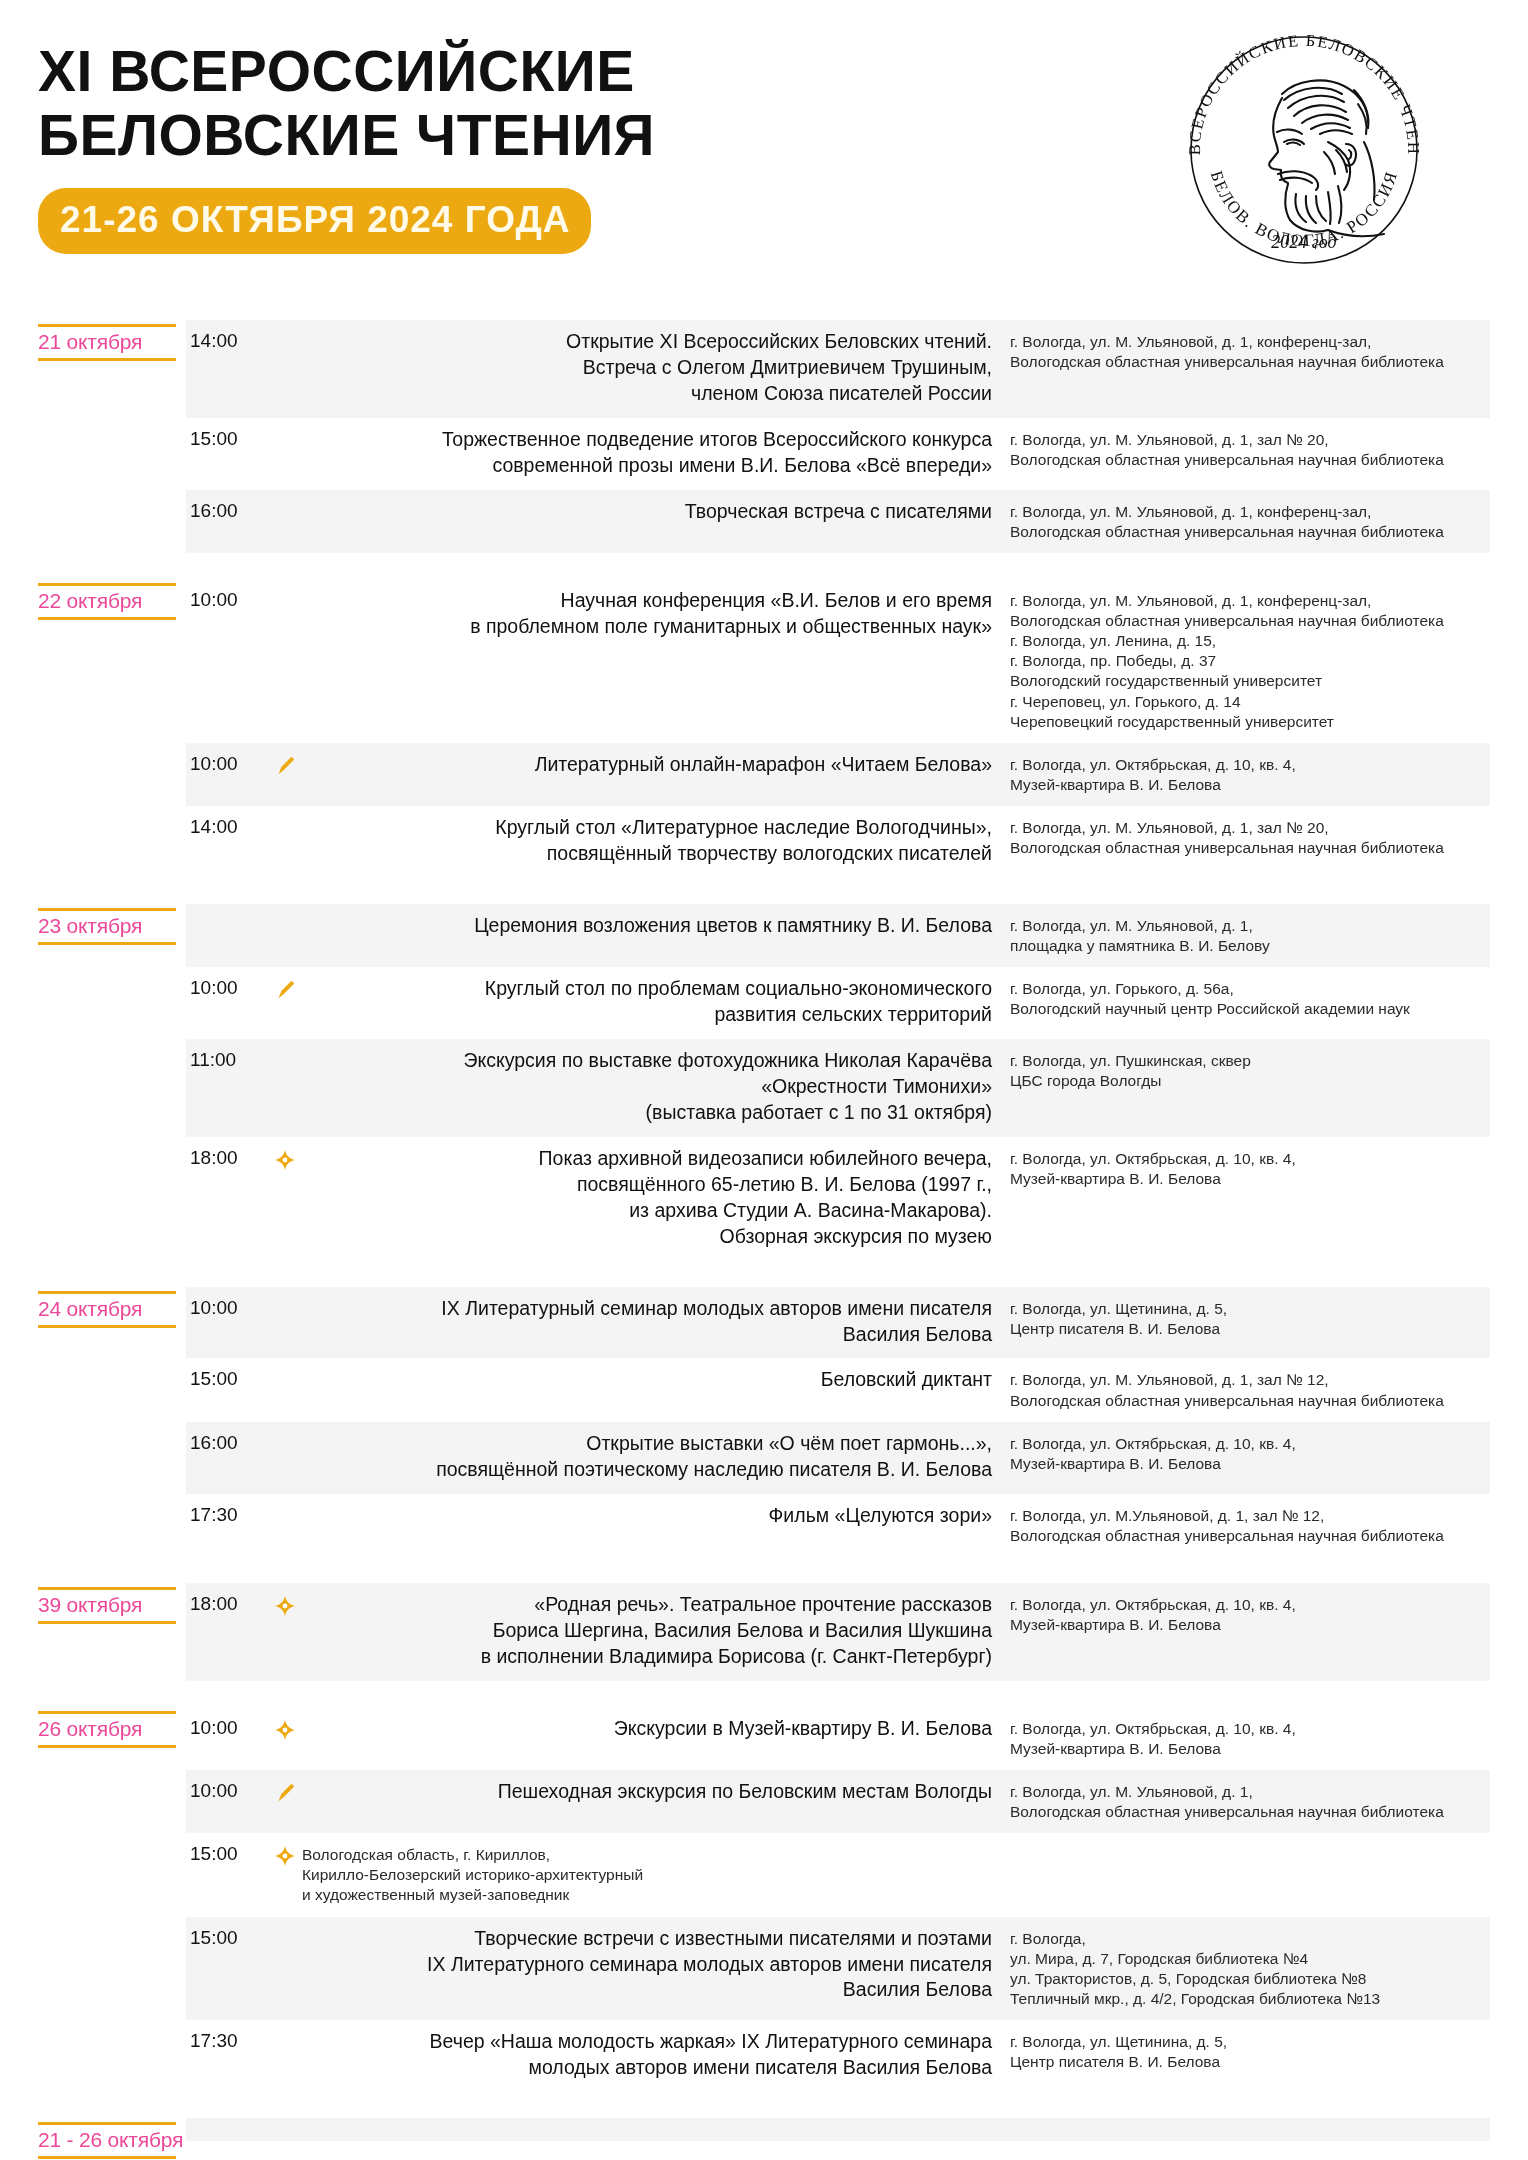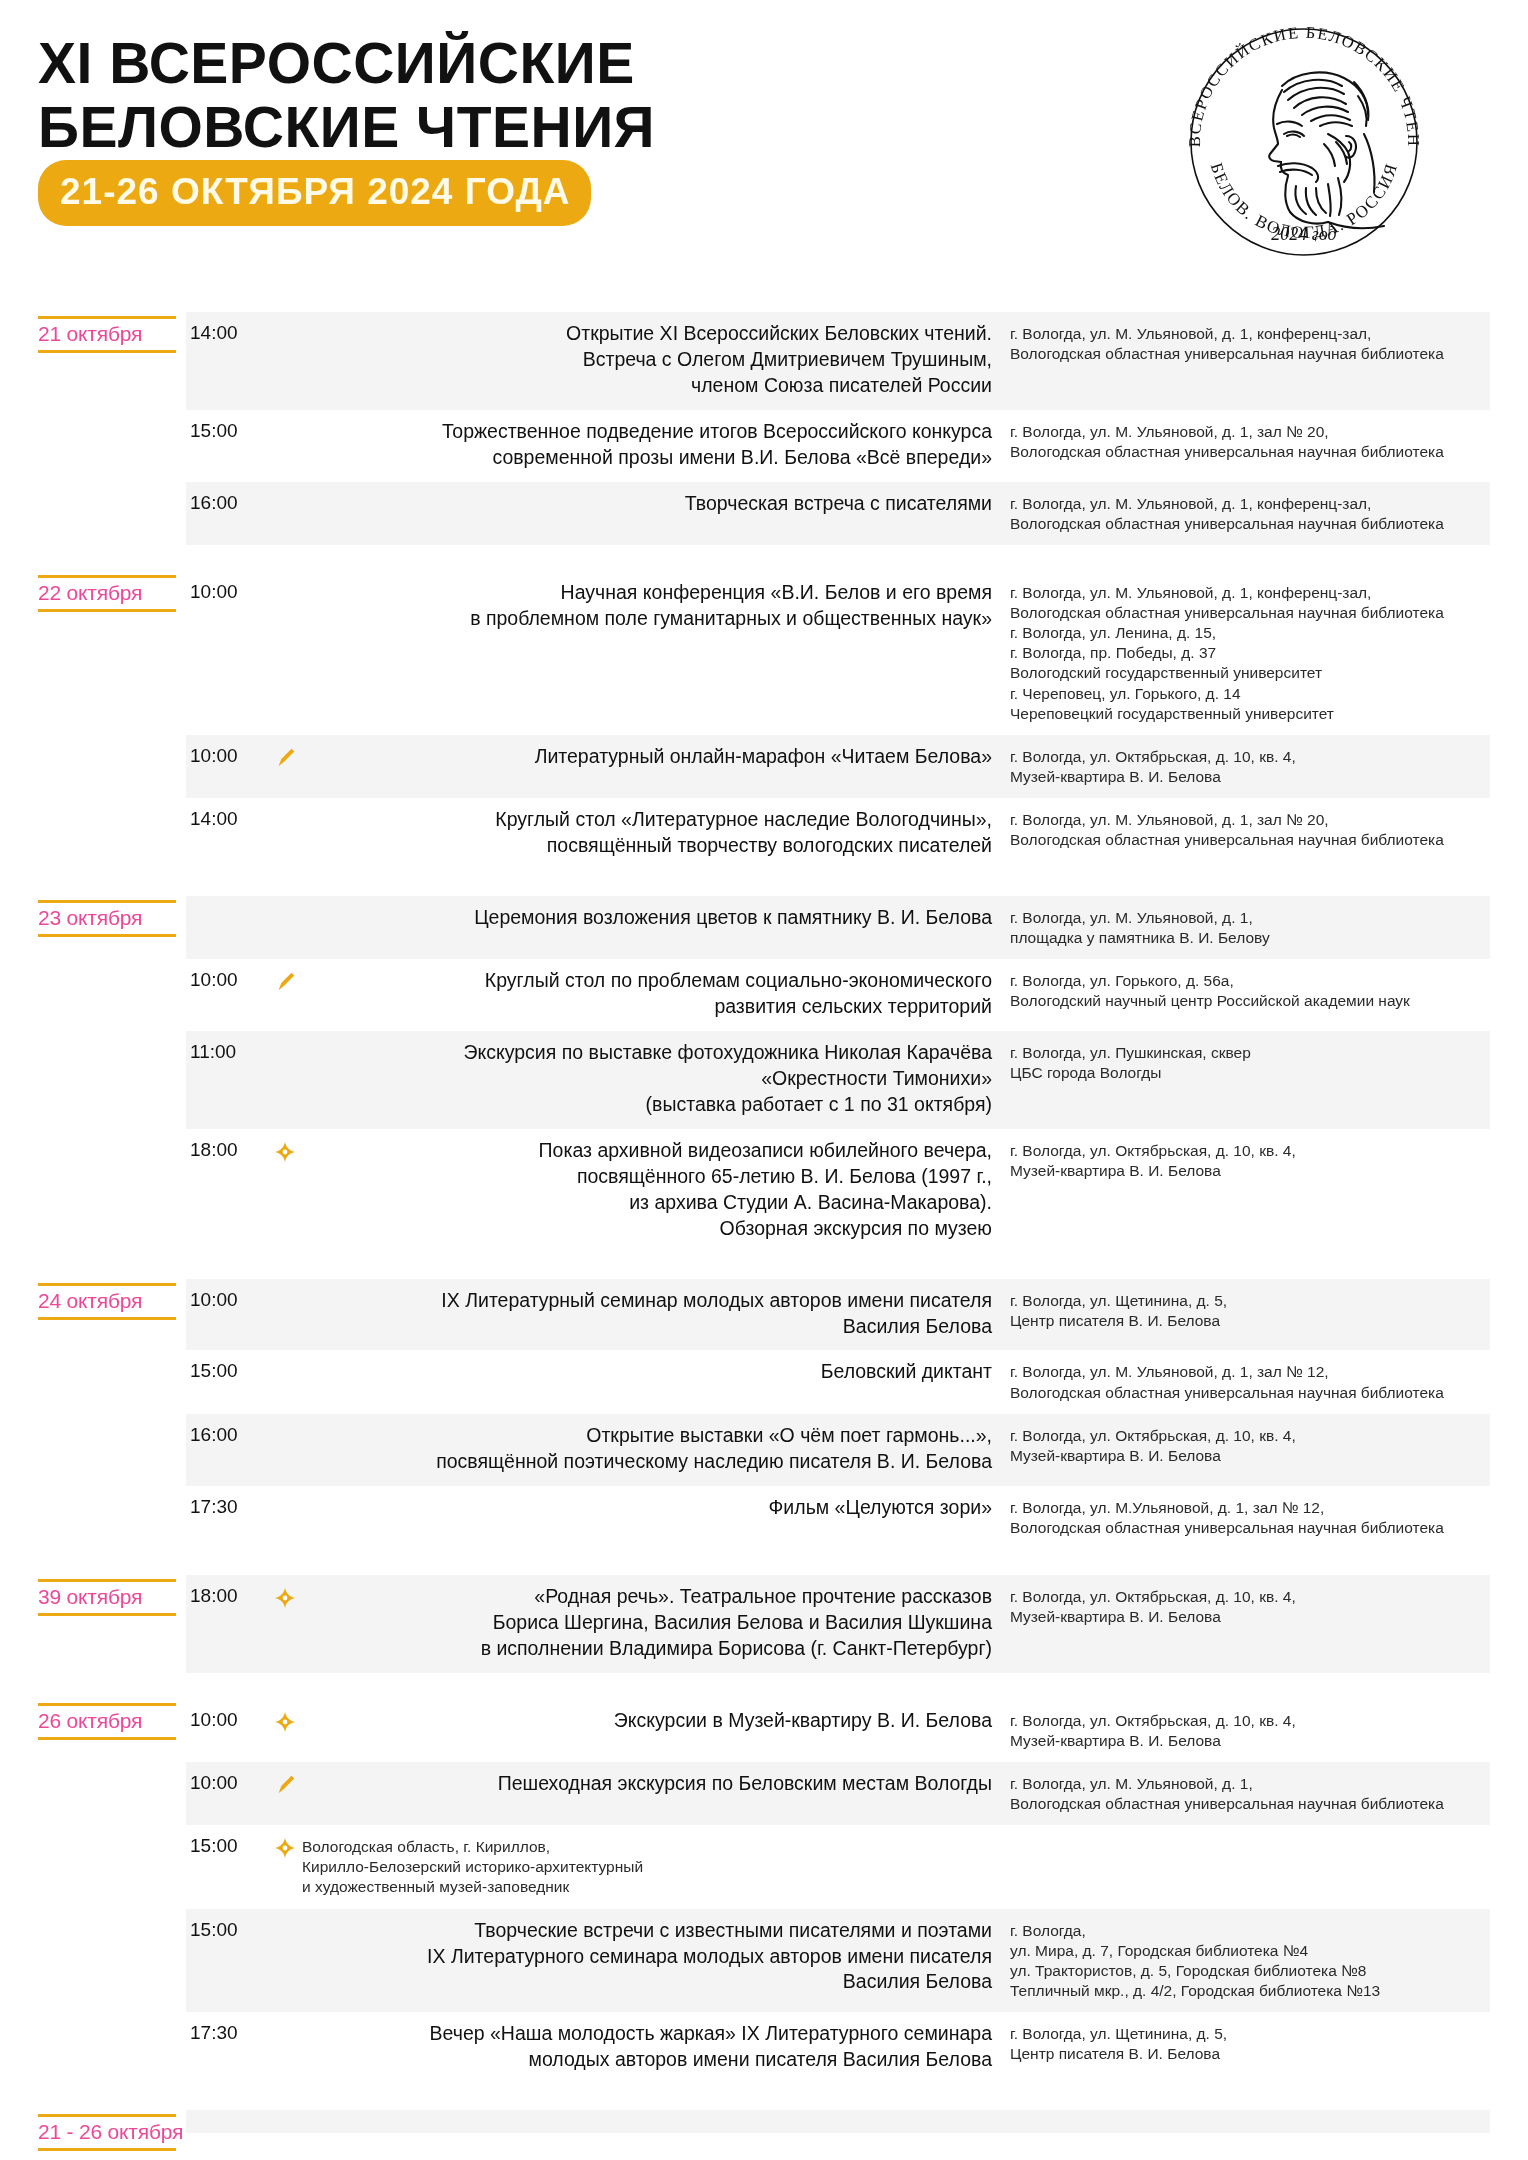--- a/index.html
+++ b/index.html
@@ -4,41 +4,42 @@
 <style>
   * { box-sizing: border-box; margin:0; padding:0; }
   html, body { background:#ffffff; }
   body {
     width:1528px; height:2160px;
     font-family:"Liberation Sans", sans-serif;
     color:#1a1a1a;
     position:relative;
     overflow:hidden;
   }
-  .page { width:1528px; height:1516px; position:relative; padding:4px 38px; }
+  .page { width:1528px; height:1516px; position:relative; padding:12px 38px; }
 
   
   .header { position:relative; padding-top:28px; height:300px; }
   .title-block { }
   .title-line {
     font-size:57px;
     font-weight:700;
     letter-spacing:0.5px;
     line-height:1.12;
     color:#111111;
     white-space:nowrap;
   }
   .date-badge {
     display:inline-block;
     background:#EDA911;
     color:#FFFBE8;
     font-size:37px;
     font-weight:700;
     letter-spacing:1px;
     padding:11px 20px 13px 22px;
+    margin-top:20px;
     border-radius:28px;
   }
 
   
   .logo {
     position:absolute;
     right:60px; top:12px;
     width:252px; height:252px;
   }
   .logo svg { width:252px; height:252px; display:block; }

